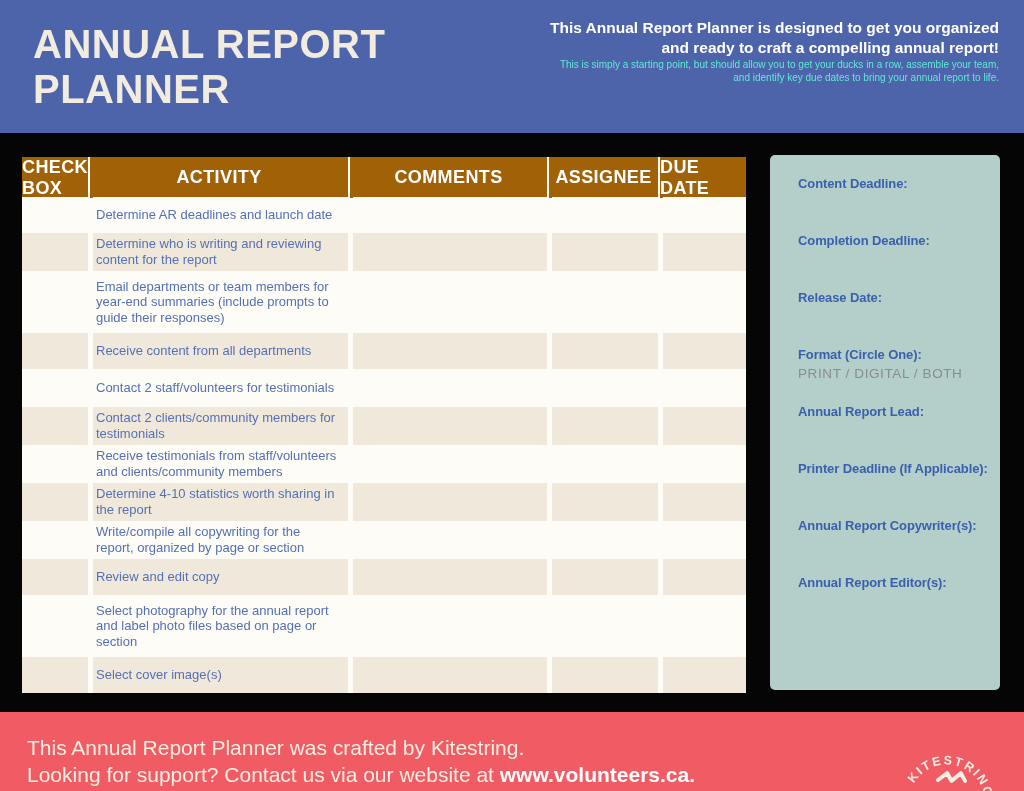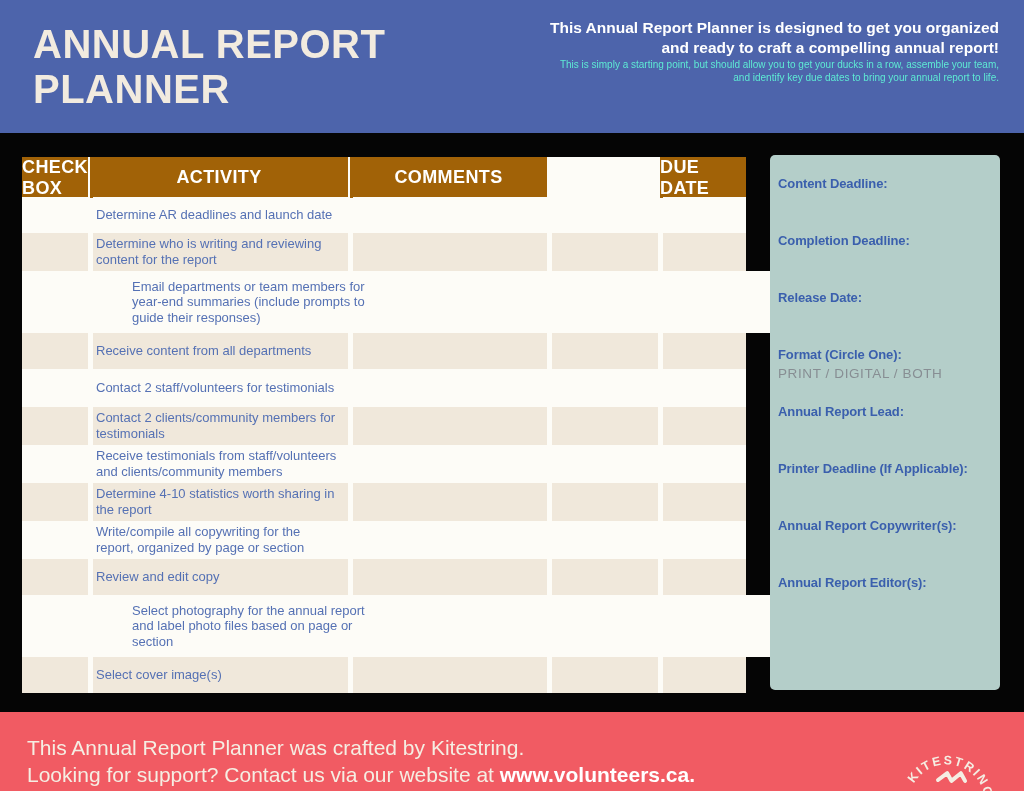--- a/index.html
+++ b/index.html
@@ -42,32 +42,32 @@
     line-height:1.15;
   }
   .tbody .trow {
     display:grid; background:#fdfcf7; column-gap:5px;
     grid-template-columns:66px 255px 194px 106px 83px;
   }
   .trow.beige .cell { background:#f0e8db; }
   .trow.white .cell { background:#fdfcf7; }
   .trow.lines-1 { min-height:36px; }
   .trow.lines-2 { min-height:38px; }
-  .trow.lines-3 { min-height:62px;padding-left:36px; }
+  .trow.lines-3 { min-height:62px; }
   .cell { display:flex; align-items:center; }
   .cell.activity {
     color:#5571b4; font-size:13px; line-height:1.2;
     padding:3px 8px 3px 3px; box-sizing:border-box;
   }
 
   
   .details-panel {
     position:absolute; left:770px; top:155px; width:230px; height:535px;
     background:#b4cec9; border-radius:5px; box-sizing:border-box;
-    padding:21px 12px 0 8px;
+    padding:21px 12px 0 28px;
   }
   .field { height:57px; }
   .field-label {
     color:#3a5fad; font-weight:700; font-size:13px; letter-spacing:-.1px;
   }
   .field-value {
     margin-top:4px; color:#878e93; font-size:13.5px; letter-spacing:.6px;
   }
 
   
@@ -94,20 +94,21 @@
       <div class="intro-bold">This Annual Report Planner is designed to get you organized and ready to craft a compelling annual report!</div>
       <div class="intro-text">This is simply a starting point, but should allow you to get your ducks in a row, assemble your team, and identify key due dates to bring your annual report to life.</div>
     </div>
   </div>
 
   <div class="planner-table">
     <div class="thead">
       <div class="th" style="grid-column:1">CHECK BOX</div>
       <div class="th" style="grid-column:3">ACTIVITY</div>
       <div class="th" style="grid-column:5">COMMENTS</div>
+      <div class="th" style="grid-column:7">ASSIGNEE</div>
       <div class="th" style="grid-column:9">DUE DATE</div>
     </div>
     <div class="tbody">
 
       <div class="trow white lines-1">
         <div class="cell checkbox"></div>
         <div class="cell activity">Determine AR deadlines and launch date</div>
         <div class="cell comments"></div>
         <div class="cell assignee"></div>
         <div class="cell duedate"></div>

